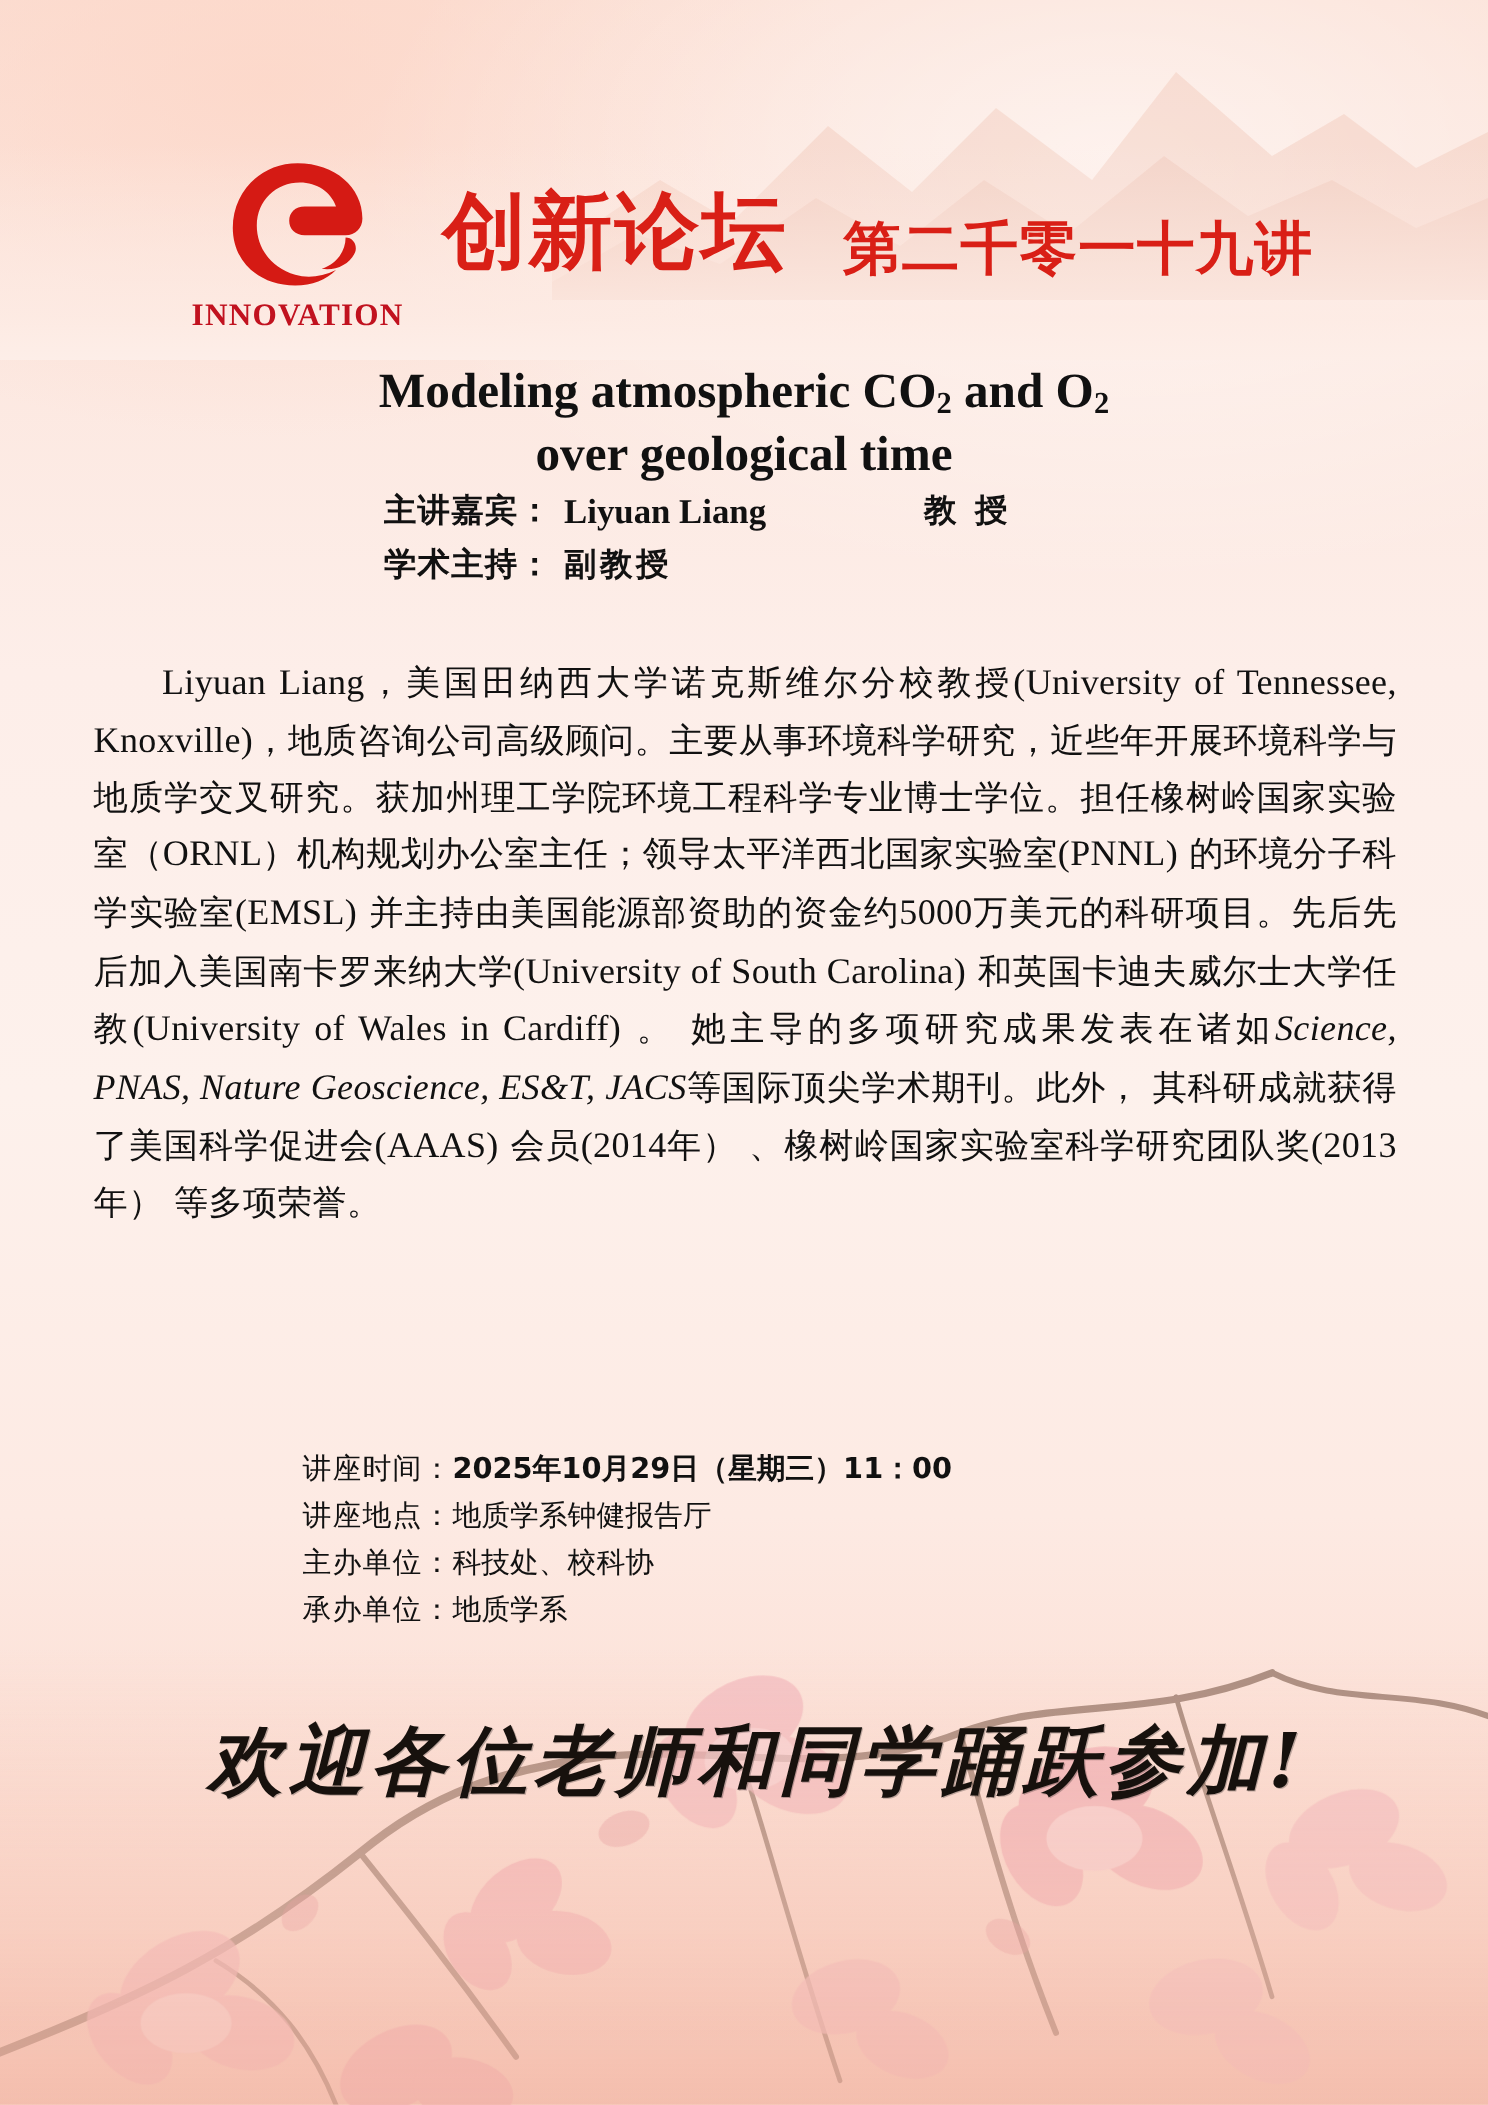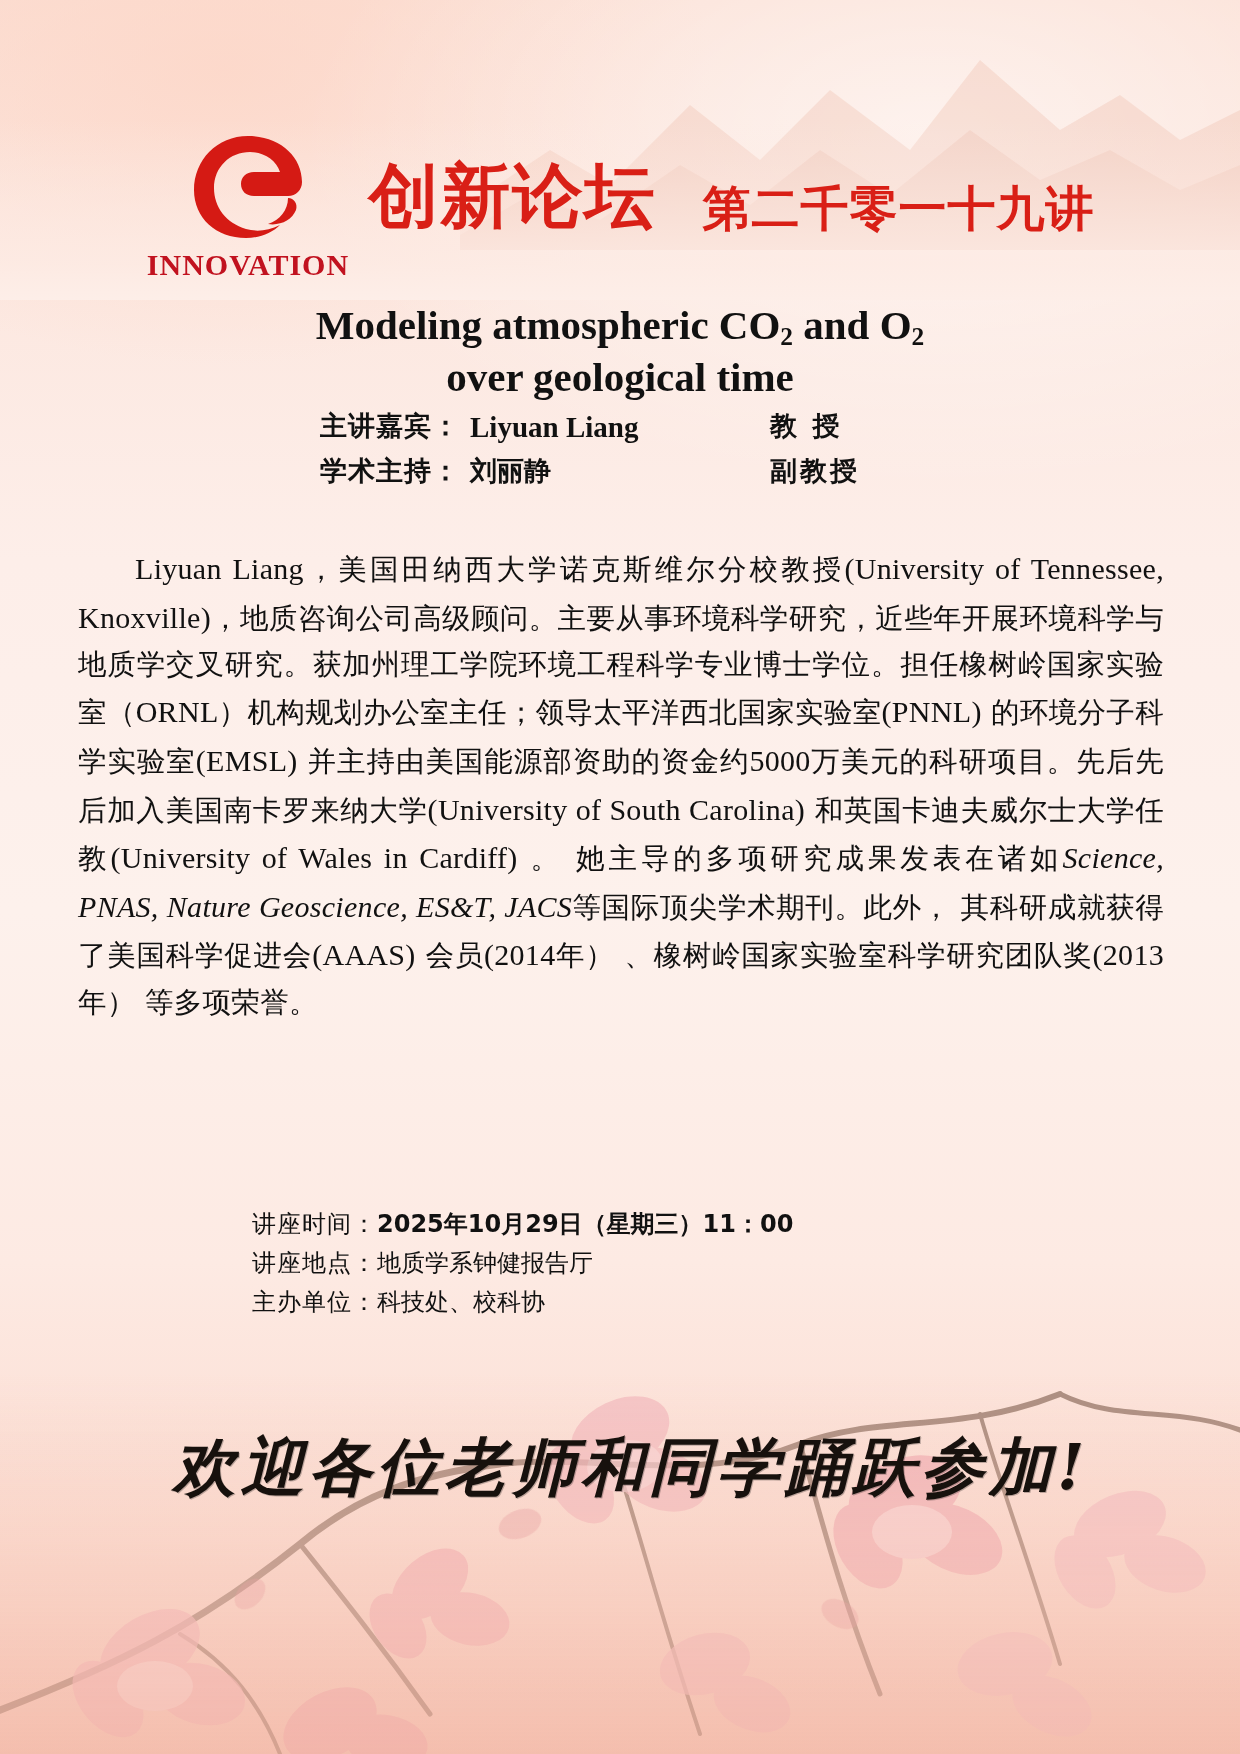--- a/index.html
+++ b/index.html
@@ -64,21 +64,21 @@
   .logo-block {
     width: 205px;
     display: flex;
     flex-direction: column;
     align-items: center;
     margin-top: 6px;
   }
   .logo-mark { width: 128px; height: 118px; display:block; }
   .logo-word {
     font-family: "Liberation Serif", serif;
-    font-size: 30px;
+    font-size: 26px;
     letter-spacing: 1px;
     color: #c1121f;
     font-weight: 700;
     margin-top: 2px;
   }
   .title-red {
     font-family: Liberation Mono, monospace;
     font-weight: 700;
     font-size: 70px;
     color: #d91f16;
@@ -212,41 +212,44 @@
   </div>
 
   <div class="speaker-block">
     <div class="speaker-row">
       <span class="sp-label">主讲嘉宾：</span>
       <span class="sp-name">Liyuan Liang</span>
       <span class="sp-rank">教 授</span>
     </div>
     <div class="speaker-row">
       <span class="sp-label">学术主持：</span>
-      <span class="sp-name cjk">刘丽静</span>
       <span class="sp-rank">副教授</span>
     </div>
   </div>
 
   <div class="bio">
     <span class="lat">Liyuan Liang</span><span>，美国田纳西大学诺克斯维尔分校教授</span><span class="lat">(University of Tennessee, Knoxville)</span><span>，地质咨询公司高级顾问。主要从事环境科学研究，近些年开展环境科学与地质学交叉研究。获加州理工学院环境工程科学专业博士学位。担任橡树岭国家实验室（</span><span class="lat">ORNL</span><span>）机构规划办公室主任；领导太平洋西北国家实验室</span><span class="lat">(PNNL)</span><span> 的环境分子科学实验室</span><span class="lat">(EMSL)</span><span> 并主持由美国能源部资助的资金约</span><span class="lat">5000</span><span>万美元的科研项目。先后先后加入美国南卡罗来纳大学</span><span class="lat">(University of South Carolina)</span><span> 和英国卡迪夫威尔士大学任教</span><span class="lat">(University of Wales in Cardiff)</span><span> 。 她主导的多项研究成果发表在诸如</span><span class="ital">Science, PNAS, Nature Geoscience, ES&amp;T, JACS</span><span>等国际顶尖学术期刊。此外， 其科研成就获得了美国科学促进会</span><span class="lat">(AAAS)</span><span> 会员</span><span class="lat">(2014</span><span>年） 、橡树岭国家实验室科学研究团队奖</span><span class="lat">(2013</span><span>年） 等多项荣誉。</span>
   </div>
 
   <div class="info">
     <div class="info-row">
       <span class="info-label">讲座时间：</span>
       <span class="info-value">2025年10月29日（星期三）11：00</span>
     </div>
     <div class="info-row">
       <span class="info-label">讲座地点：</span>
       <span class="info-value light">地质学系钟健报告厅</span>
     </div>
     <div class="info-row">
       <span class="info-label">主办单位：</span>
       <span class="info-value light">科技处、校科协</span>
+    </div>
+    <div class="info-row">
+      <span class="info-label">承办单位：</span>
+      <span class="info-value light">地质学系</span>
     </div>
   </div>
 
   <svg class="branches" viewBox="0 0 1240 560" preserveAspectRatio="none">
     <g opacity="0.62" stroke="#7a5a4a" fill="none" stroke-linecap="round">
       <path d="M-10,520 C120,470 200,430 300,350 C360,300 420,280 500,270" stroke-width="7"></path>
       <path d="M300,350 C340,400 380,450 430,520" stroke-width="5"></path>
       <path d="M500,270 C600,260 700,290 800,250 C880,220 960,240 1060,200" stroke-width="6"></path>
       <path d="M800,250 C820,320 840,400 880,500" stroke-width="5"></path>
       <path d="M1060,200 C1120,230 1180,210 1250,240" stroke-width="5"></path>

